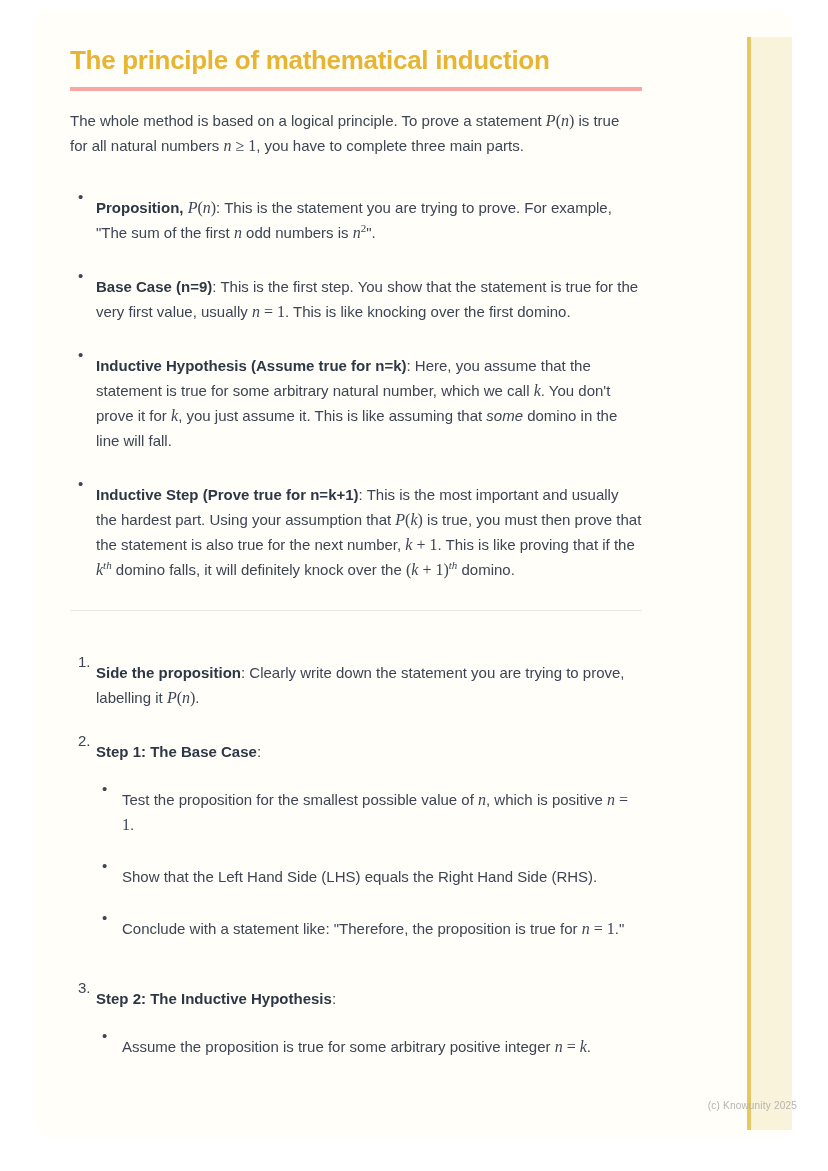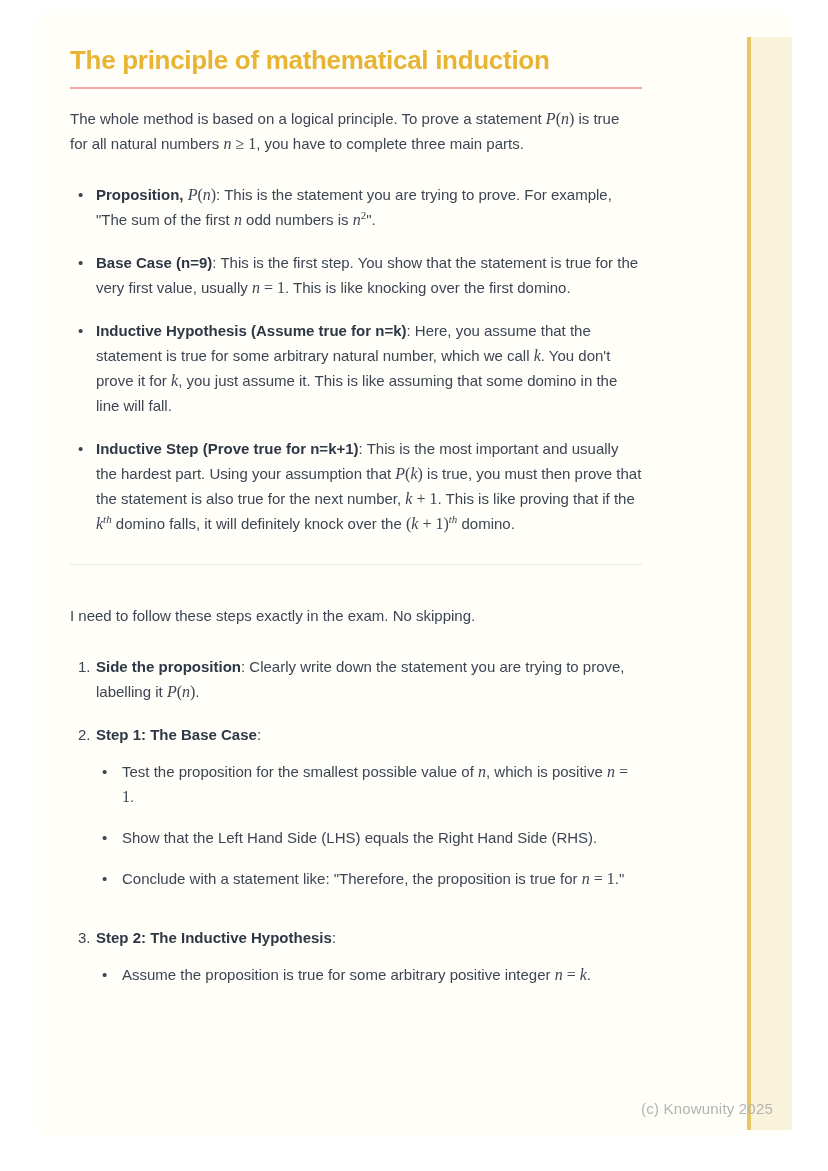--- a/index.html
+++ b/index.html
@@ -17,41 +17,41 @@
     position:absolute;left:711px;top:27px;width:41px;height:1093px;
     background:#FAF3DB;border-left:4px solid #E7C763;
   }
   .doc{
     position:relative;z-index:2;
     margin-left:34px;padding-top:34px;width:572px;
     color:#3D4554;font-size:15px;line-height:25px;
   }
   .section-title{
     margin:0 0 17px 0;padding-bottom:10px;
-    border-bottom:2px solid #fca5a5;
+    border-bottom:4px solid #fca5a5;
     font-size:26px;line-height:33px;font-weight:700;letter-spacing:-0.3px;
     color:#E8B434;white-space:nowrap;
   }
   .para{margin:0 16px 26px 0;}
   .list{margin:0 0 10px 0;}
   .li{display:flex;margin-bottom:18px;}
   .marker{flex:none;width:18px;margin-left:8px;}
-  .li-body{display:block;flex:1;}
+  .li-body{display:block;flex:1;margin-top:11px;}
   .sublist{margin:12px 0 2px 0;}
   .sublist .li{margin-bottom:16px;}
   .sublist .marker{margin-left:6px;width:20px;}
   .divider{border:0;border-top:1px solid #E8E8E4;margin:28px 0 38px 0;}
   .b{font-weight:700;color:#2E3745;}
-  .i{}
+  .i{font-style:italic;}
   .m{font-family:"Liberation Serif","DejaVu Serif",serif;font-style:italic;font-size:16px;}
   .mu{font-family:"Liberation Serif","DejaVu Serif",serif;font-size:16px;}
   .sup{font-size:11px;vertical-align:super;line-height:0;}
   .watermark{
-    position:absolute;right:55px;top:1100px;z-index:5;
-    font-size:15px;color:#B3B3B0;letter-spacing:0.2px;
+    position:absolute;right:31px;top:1100px;z-index:5;
+    font-size:10px;color:#B3B3B0;letter-spacing:0.2px;
   }
 </style>
 </head>
 <body>
 
 <div class="card">
   <div class="sideband"></div>
   <div class="doc">
       <h1 class="section-title">The principle of mathematical induction</h1>
       <p class="para"><span class="r">The whole method is based on a logical principle. To prove a statement </span><span class="r m">P</span><span class="r mu">(</span><span class="r m">n</span><span class="r mu">)</span><span class="r"> is true for all natural numbers </span><span class="r m">n</span><span class="r mu"> ≥ 1</span><span class="r">, you have to complete three main parts.</span></p>
@@ -67,21 +67,20 @@
         <div class="li">
           <span class="marker">•</span>
           <span class="li-body"><span class="r b">Inductive Hypothesis (Assume true for n=k)</span><span class="r">: Here, you assume that the statement is true for some arbitrary natural number, which we call </span><span class="r m">k</span><span class="r">. You don't prove it for </span><span class="r m">k</span><span class="r">, you just assume it. This is like assuming that </span><span class="r i">some</span><span class="r"> domino in the line will fall.</span></span>
         </div>
         <div class="li">
           <span class="marker">•</span>
           <span class="li-body"><span class="r b">Inductive Step (Prove true for n=k+1)</span><span class="r">: This is the most important and usually the hardest part. Using your assumption that </span><span class="r m">P</span><span class="r mu">(</span><span class="r m">k</span><span class="r mu">)</span><span class="r"> is true, you must then prove that the statement is also true for the next number, </span><span class="r m">k</span><span class="r mu"> + 1</span><span class="r">. This is like proving that if the </span><span class="r m">k</span><span class="r m sup">th</span><span class="r"> domino falls, it will definitely knock over the </span><span class="r mu">(</span><span class="r m">k</span><span class="r mu"> + 1)</span><span class="r m sup">th</span><span class="r"> domino.</span></span>
         </div>
       </div>
       <hr class="divider">
-      <p class="para"><span class="r">I need to follow these steps exactly in the exam. No skipping.</span></p>
       <div class="list">
         <div class="li">
           <span class="marker">1.</span>
           <span class="li-body"><span class="r b">Side the proposition</span><span class="r">: Clearly write down the statement you are trying to prove, labelling it </span><span class="r m">P</span><span class="r mu">(</span><span class="r m">n</span><span class="r mu">)</span><span class="r">.</span></span>
         </div>
         <div class="li">
           <span class="marker">2.</span>
           <span class="li-body"><span class="r b">Step 1: The Base Case</span><span class="r">:</span><div class="sublist">
               <div class="li">
                 <span class="marker">•</span>

